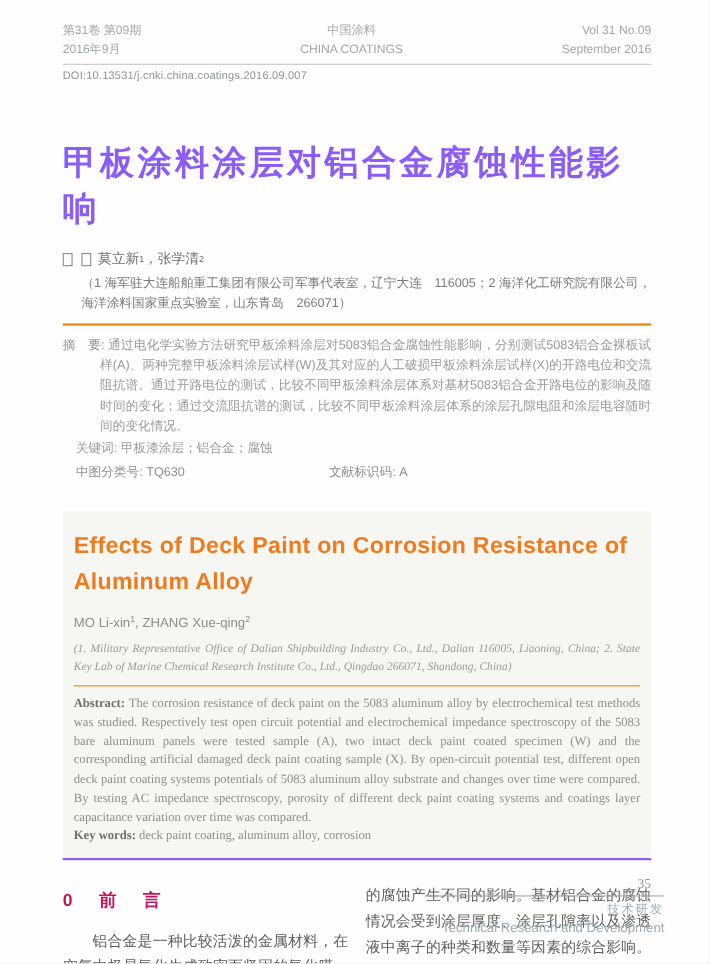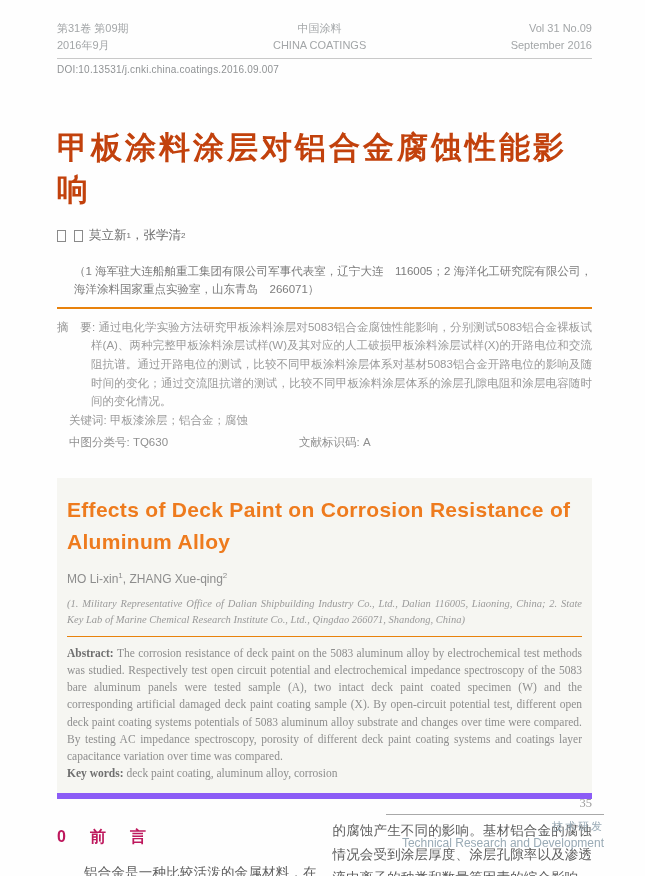--- a/index.html
+++ b/index.html
@@ -23,38 +23,38 @@
   }
   .jh-col { white-space: nowrap; }
   .jh-center { text-align: center; }
   .jh-right { text-align: right; }
   .doi-line { font-size: 10px; color: #8f9294; margin-top: 5px; letter-spacing: .2px; }
 
   
   .cn-title {
     margin-top: 52px;
     font-size: 31px; font-weight: bold; letter-spacing: 3px;
-    color: #c2410c;
+    color: #8b5cf6;
     font-family: "Liberation Sans", "DejaVu Sans", sans-serif;
   }
   .cn-authors {
     margin-top: 16px; font-size: 12.5px; color: #6d6d6d;
     display: flex; align-items: center;
   }
   .author-marker {
     display: inline-block; width: 9px; height: 12px;
     border: 1px solid #8a8a8a; margin-right: 8px;
   }
   .author-marker2 {
     display: inline-block; width: 9px; height: 12px;
     border: 1px solid #8a8a8a; margin-right: 6px;
   }
   sup { font-size: 8px; vertical-align: super; }
   .cn-affil {
-    margin-top: 18px; padding-left: 17px;
+    margin-top: 5px; padding-left: 17px;
     font-size: 11.5px; line-height: 1.6; color: #7b7b7b;
     text-align: justify;
   }
   .rule-orange-thick { border: none; border-top: 2px solid #e8820c; margin-top: 8px; }
 
   
   .cn-abstract {
     margin-top: 9px; padding-left: 12px;
     font-size: 11.5px; line-height: 1.62; color: #9a9a9a;
     text-align: justify;
@@ -67,21 +67,21 @@
     display: flex; font-size: 11.5px; color: #8f8f8f;
   }
   .clc-row span:nth-child(1) { width: 230px; }
   .clc-row span:nth-child(2) { width: 160px; }
 
   
   .en-block {
     margin-top: 28px;
     background: #f6f6f2;
     padding: 16px 10px 10px 10px;
-    border-bottom: 6px solid #8b5cf6;
+    border-bottom: 2px solid #8b5cf6;
   }
   .en-title {
     font-size: 21px; font-weight: bold; line-height: 1.55;
     color: #ee7b1e; letter-spacing: .3px;
   }
   .en-authors { margin-top: 12px; font-size: 12px; color: #8d8d8d; }
   .en-affil {
     margin-top: 10px; font-size: 10.5px; line-height: 1.55; color: #9a9a9a;
     font-style: italic; font-family: "Liberation Serif", "DejaVu Serif", serif;
     padding-bottom: 7px; border-bottom: 1px solid #e8820c;

